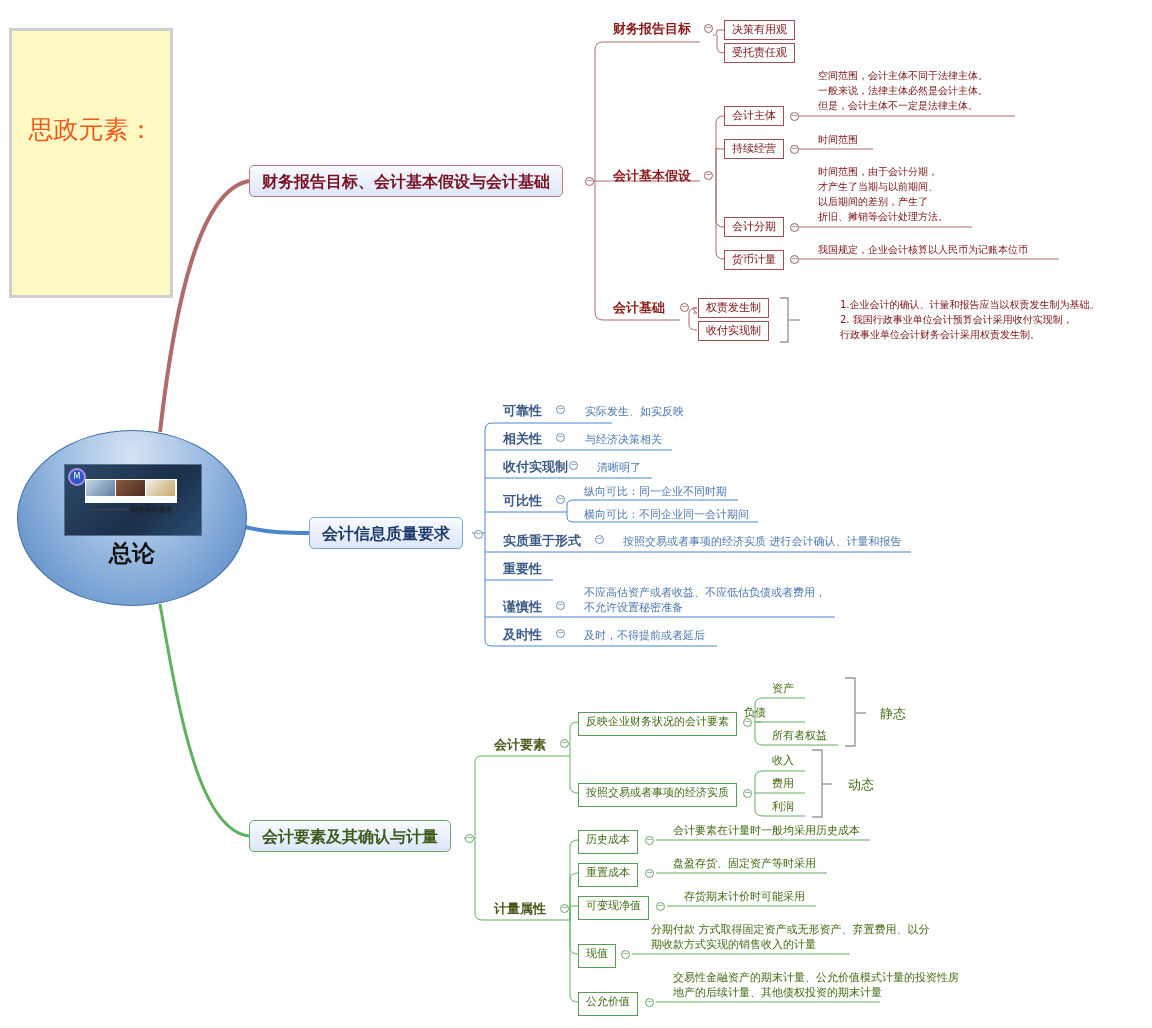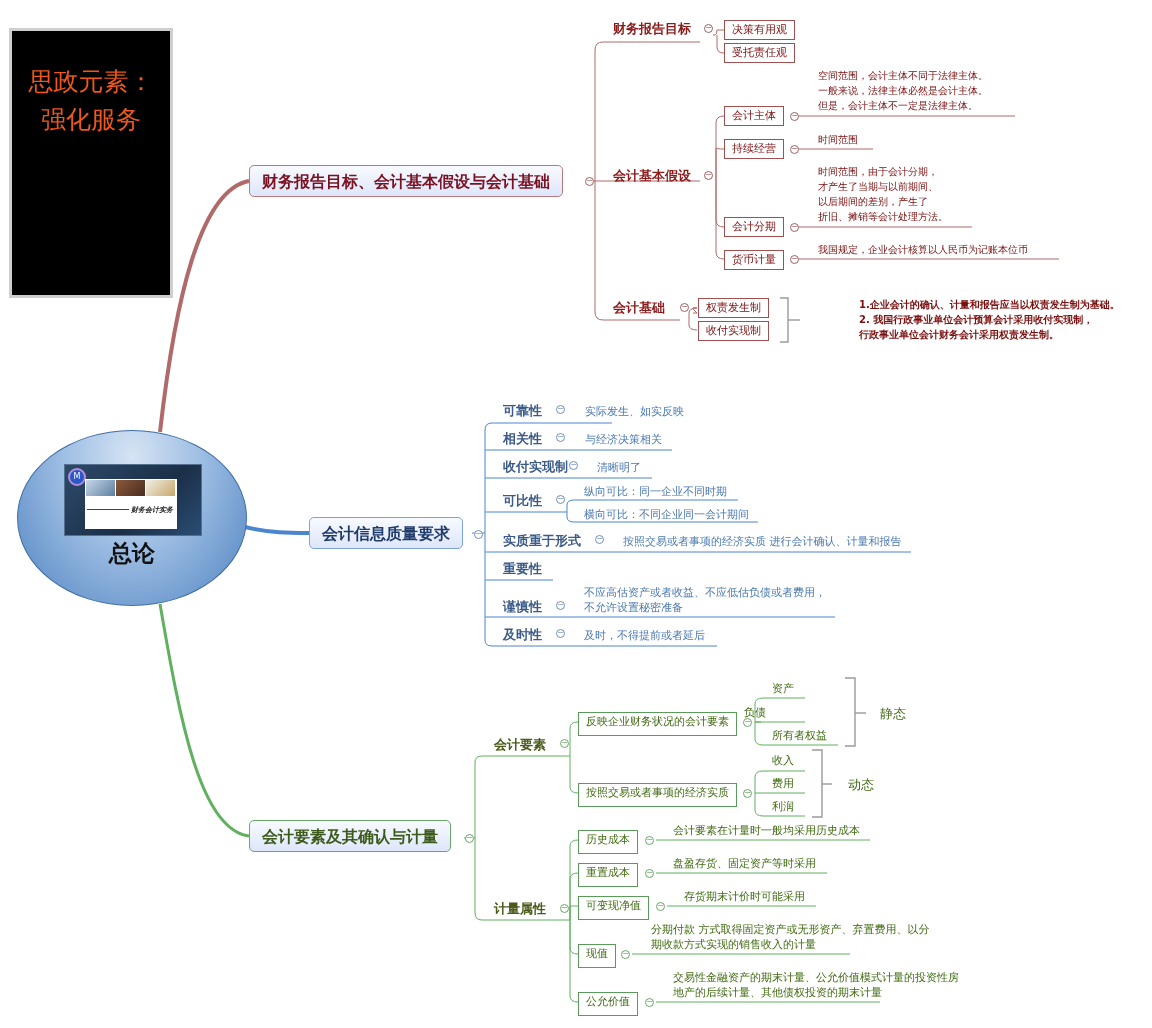--- a/index.html
+++ b/index.html
@@ -1,29 +1,29 @@
 <!DOCTYPE html>
 <html><head>
 <meta charset="utf-8">
 <style>
   html, body { margin:0; padding:0; background:#ffffff; }
   body { width:1152px; height:1028px; position:relative; overflow:hidden;
          font-family: "DejaVu Sans", "Liberation Sans", sans-serif; }
   .abs { position:absolute; white-space:nowrap; }
   svg.lines { position:absolute; left:0; top:0; }
-  .note { left:9px; top:28px; width:164px; height:270px; background:#000000; border:3px solid #cfcfcf;
+  .note { left:9px; top:28px; width:164px; height:270px; background:#fef9c3; border:3px solid #cfcfcf;
           box-sizing:border-box; color:#f0581a; font-size:25px; line-height:38px; text-align:center;
-          padding-top:32px; }
+          padding-top:80px; }
   .note div { white-space:nowrap; }
   .root { left:17px; top:430px; width:230px; height:176px; border-radius:50%;
           background:radial-gradient(ellipse at 50% 15%, #d6e4f4 0%, #9bbce2 45%, #4f82c0 100%);
           border:1px solid #3e6ea8; box-sizing:border-box; }
   .root-img { left:64px; top:464px; width:136px; height:70px; background:linear-gradient(135deg,#2d4a6a,#1b2f48 60%,#2a4d74);
               border:1px solid #55708f; }
-  .root-img .card { position:absolute; left:20px; top:14px; width:92px; height:50px; background:#fff;font-style:italic; }
+  .root-img .card { position:absolute; left:20px; top:14px; width:92px; height:24px; background:#fff; }
   .root-img .card .ph { position:absolute; top:1px; height:16px; width:29px; }
   .root-img .badge { position:absolute; left:3px; top:3px; width:14px; height:14px; border-radius:50%;
                      background:#2b57c9; border:2px solid #b18ee0; color:#fff; font-size:8px; text-align:center; line-height:14px; }
   .root-img .cap { position:absolute; left:46px; top:26px; font-size:7px; font-weight:bold; color:#222; }
   .root-img .rule { position:absolute; left:2px; top:30px; width:42px; border-top:1px solid #444; }
   .root-title { left:80px; top:538px; width:104px; text-align:center; font-size:23px; font-weight:bold; color:#111; }
   .main { height:32px; line-height:32px; padding:0 12px; border-radius:5px; font-size:16px; font-weight:bold;
           background:linear-gradient(#f8fafe,#dde6fb); box-sizing:border-box; }
   .m1 { left:249px; top:165px; border:1px solid #b77a7a; color:#7a1020;text-align:right; }
   .m2 { left:309px; top:517px; border:1px solid #7da4d6; color:#1f3b6a; }
@@ -129,21 +129,20 @@
   <g stroke="#9a9a9a" stroke-width="1.4" fill="none">
     <path d="M845 678 L855 678 L855 746 L845 746"></path>
     <path d="M855 713 L866 713"></path>
     <path d="M812 750 L822 750 L822 817 L812 817"></path>
     <path d="M822 784 L832 784"></path>
   </g>
 </svg>
 
 <div class="abs note">
   <div>思政元素：</div>
-  <div>强化服务</div>
 </div>
 
 <div class="abs root"></div>
 <div class="abs root-img">
   <div class="badge">M</div>
   <div class="card">
     <div class="ph" style="left:1px;background:linear-gradient(135deg,#c7d8e8,#5c7ea0);"></div>
     <div class="ph" style="left:31px;background:linear-gradient(135deg,#8a5a3c,#4a2c20);"></div>
     <div class="ph" style="left:61px;background:linear-gradient(135deg,#f0efe6,#c9a86a);"></div>
     <div class="rule"></div>
@@ -185,21 +184,21 @@
 </div>
 
 <div class="abs box-r" style="left:724px;top:250px;">货币计量</div>
 <div class="abs toggle tr" style="left:790px;top:255px;">−</div>
 <div class="abs txt-r" style="left:818px;top:242px;">我国规定，企业会计核算以人民币为记账本位币</div>
 
 <div class="abs lbl-r" style="left:613px;top:299px;">会计基础</div>
 <div class="abs toggle tr" style="left:680px;top:303px;">−</div>
 <div class="abs box-r" style="left:698px;top:298px;">权责发生制</div>
 <div class="abs box-r" style="left:698px;top:321px;">收付实现制</div>
-<div class="abs txt-r" style="left:859px;top:297px;font-weight:bold;">
+<div class="abs txt-r" style="left:840px;top:297px;">
   <div>1.企业会计的确认、计量和报告应当以权责发生制为基础。</div>
   <div>2. 我国行政事业单位会计预算会计采用收付实现制，</div>
   <div>行政事业单位会计财务会计采用权责发生制。</div>
 </div>
 
 <div class="abs main m2">会计信息质量要求</div>
 <div class="abs toggle tb" style="left:474px;top:530px;">−</div>
 
 <div class="abs lbl-b" style="left:503px;top:402px;">可靠性</div>
 <div class="abs toggle tb" style="left:556px;top:405px;">−</div>

